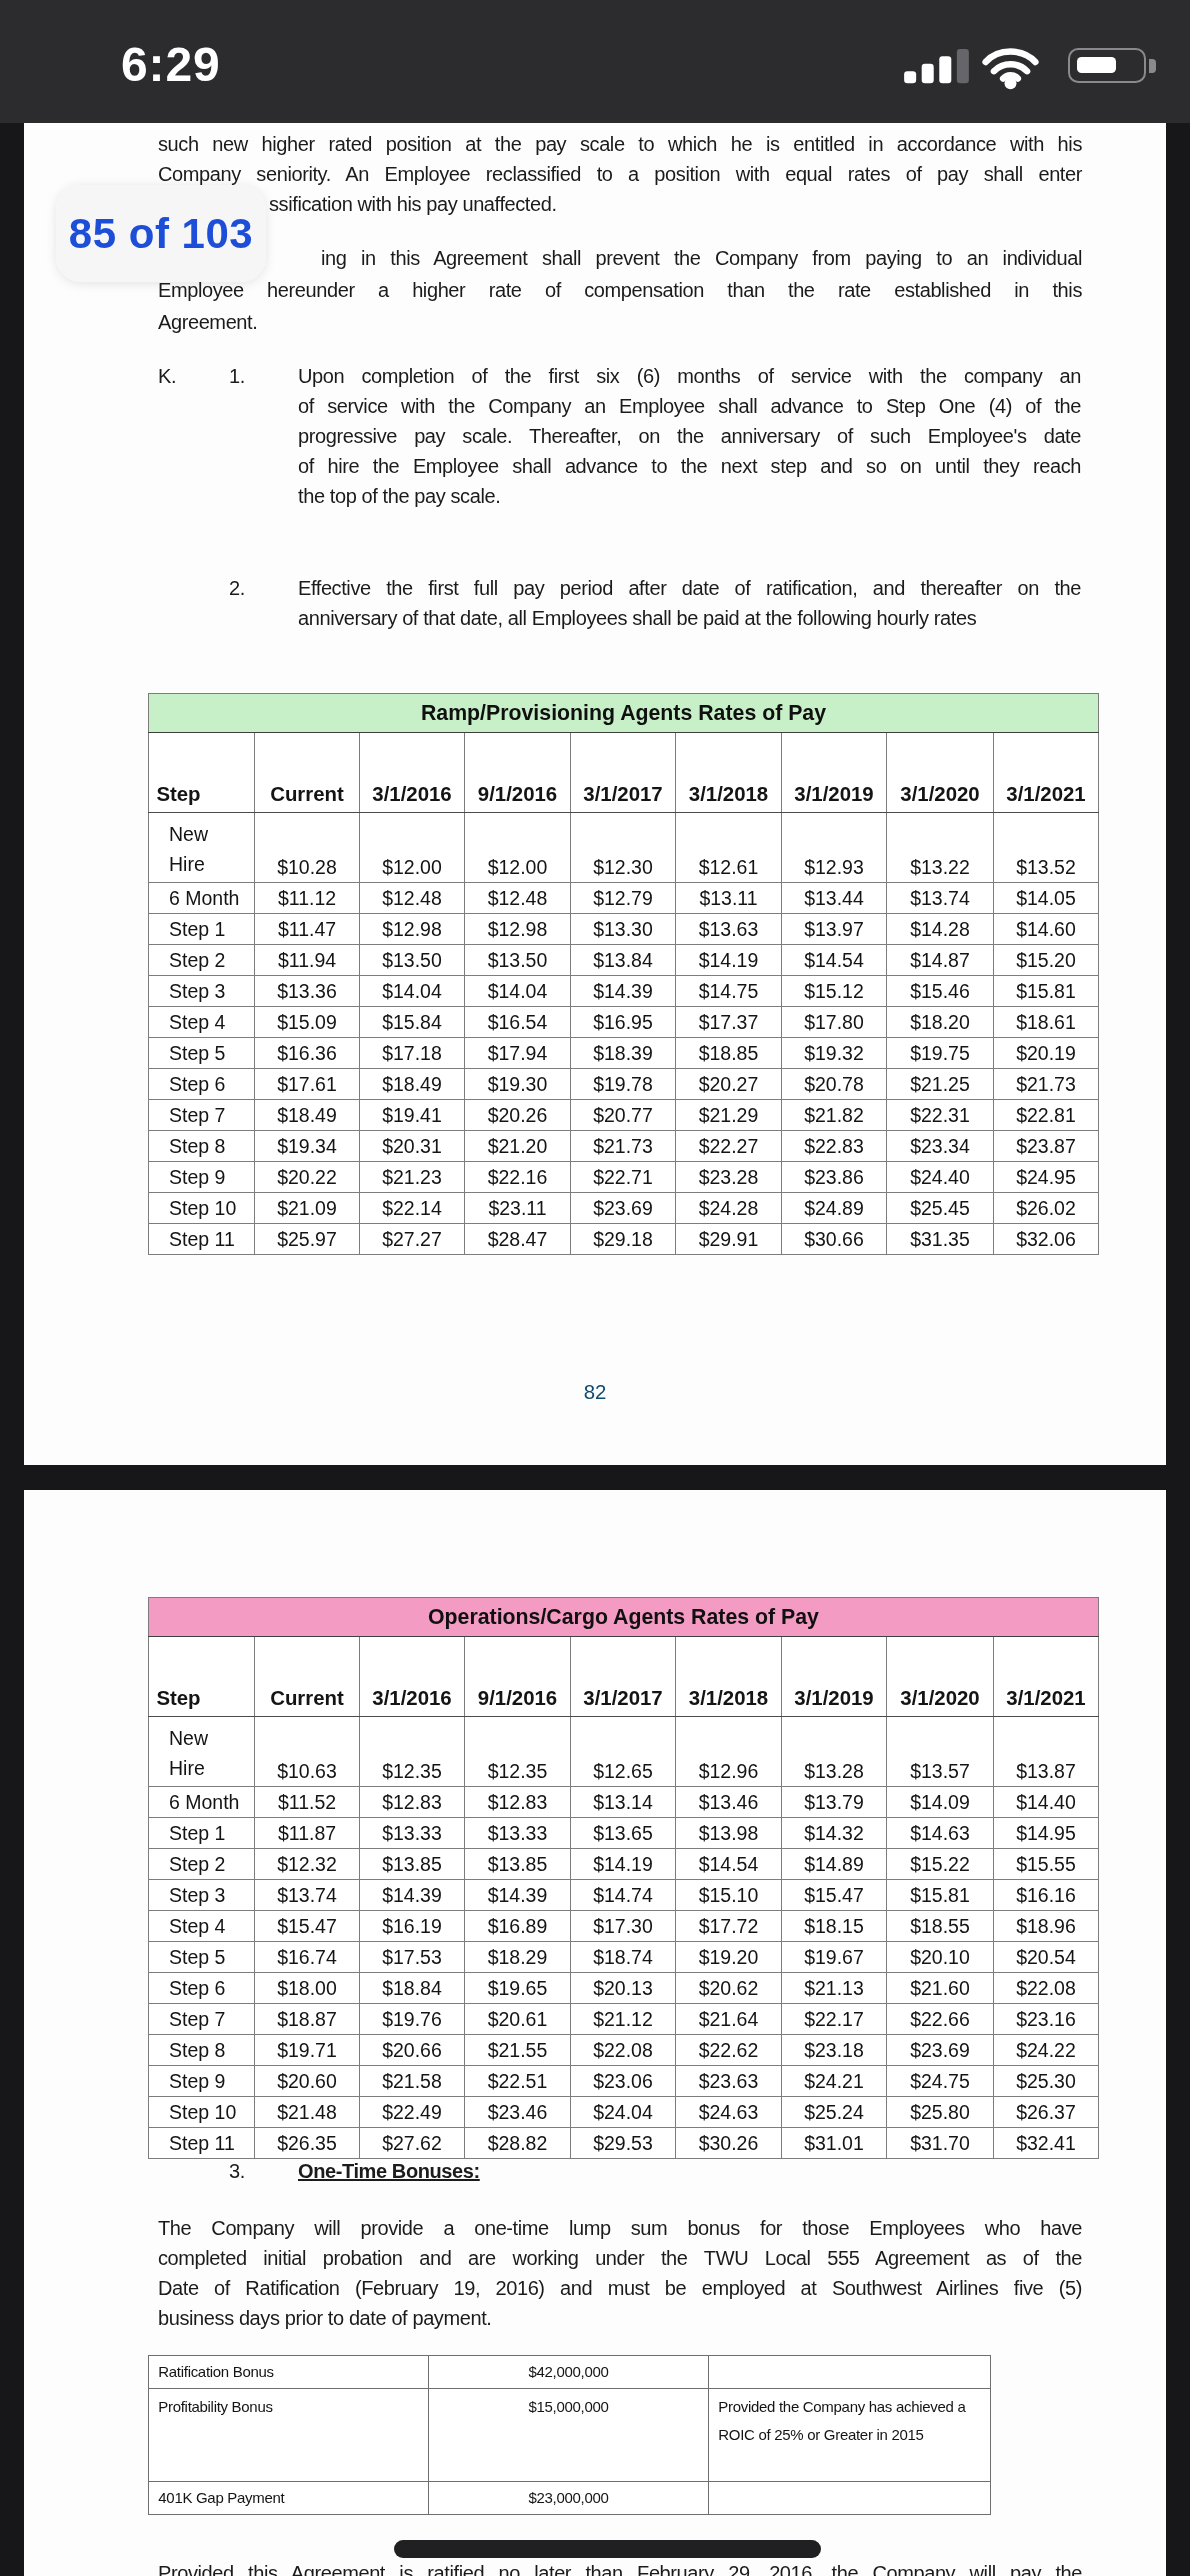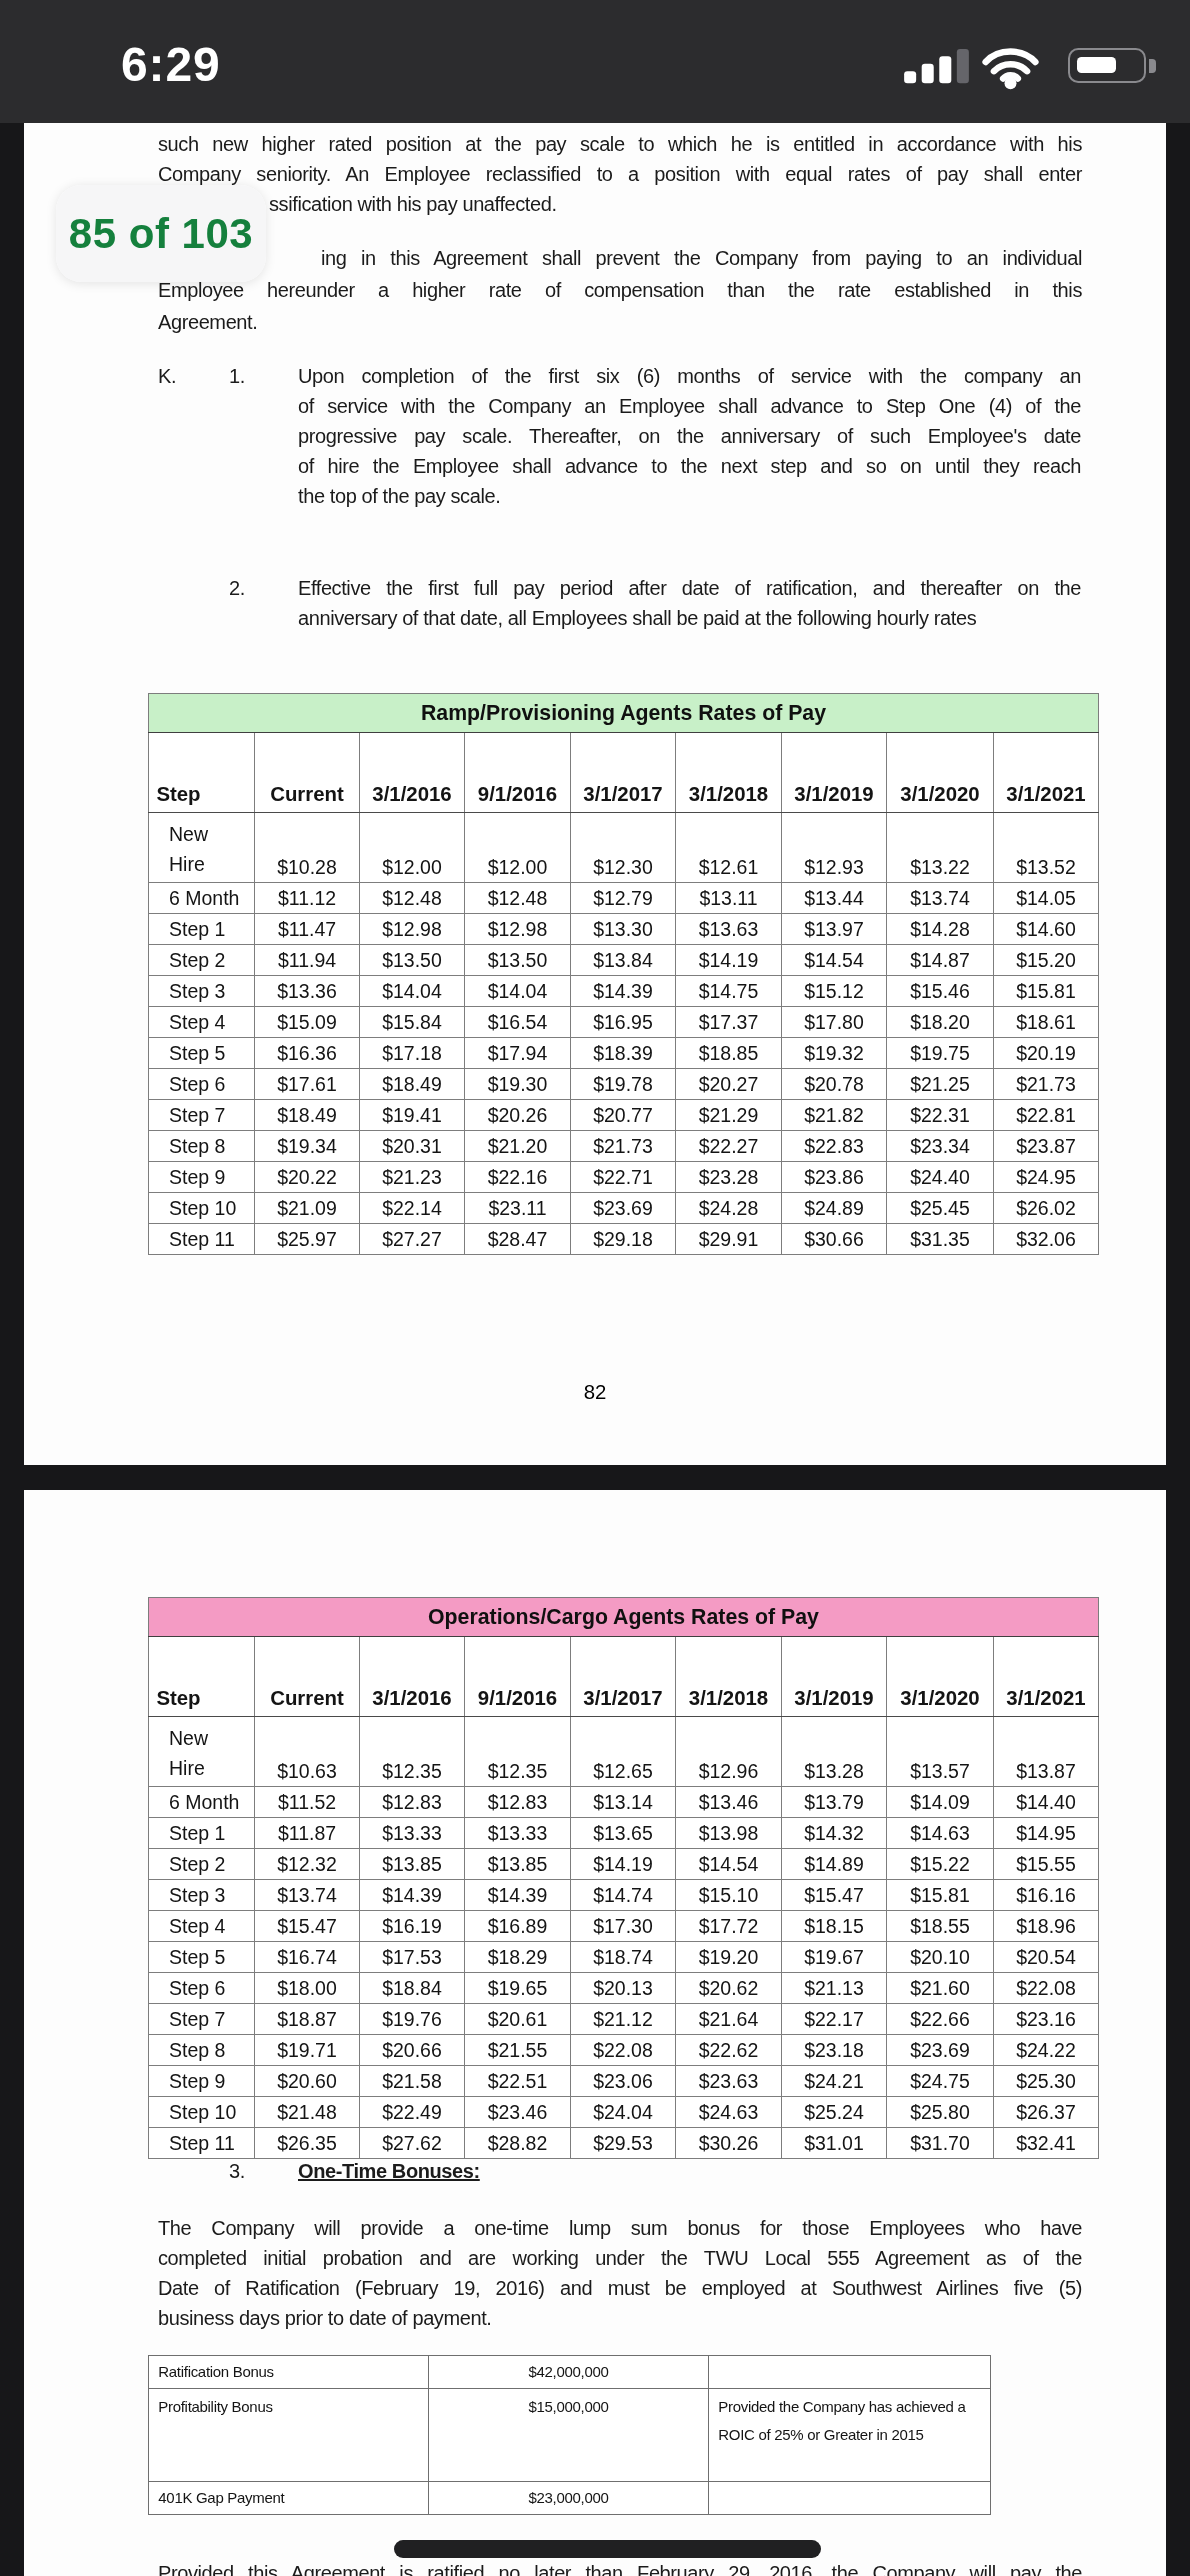--- a/index.html
+++ b/index.html
@@ -43,39 +43,39 @@
   .rate-table th, .rate-table td { border:0.9px solid #7d7d7d; }
   .rate-table .title-cell { height:39px; font-size:21.3px; font-weight:700; text-align:center;
                             border-bottom:1.9px solid #3f3f3f; color:#101010; }
   .rate-table .cols-row th { height:80px; vertical-align:bottom; font-size:20.4px; font-weight:700;
                              text-align:center; padding:0 2.8px 5.6px; border-bottom:1.9px solid #4a4a4a; }
   .rate-table .cols-row th:first-child { text-align:left; padding-left:7.4px; }
   .rate-table tbody td { height:25px; font-size:19.5px; text-align:center; padding:0 1.9px; }
   .rate-table tbody td.c-step { text-align:left; padding-left:20px; white-space:pre-line; line-height:30px; }
   .rate-table tbody tr:first-child td { height:70px; vertical-align:bottom; padding-bottom:2.8px; }
   .page-num { position:absolute; top:1258px; left:0; width:1142px; text-align:center;
-              font-size:20.4px; color:#000000; }
+              font-size:20.4px; color:#0c4a6e; }
   
   .sec3 { top:666px; left:0; width:1142px; height:37px; }
   .sec3-title { font-weight:700; text-decoration:underline; }
   .bonus-para { top:723px; }
   .bonus-wrap { position:absolute; left:124px; top:865px; }
   table.bonus-table { border-collapse:collapse; width:842px; table-layout:fixed; background:#fff;
                       color:#141414; border:1.9px solid #3f3f3f; font-size:15px; letter-spacing:-0.3px; }
   .bonus-table td { border:0.9px solid #6f6f6f; padding:1.9px 9.3px; line-height:28px; }
   .bonus-table td:nth-child(2) { text-align:center; }
   .bonus-table tr:nth-child(1) td { height:33px; }
   .bonus-table tr:nth-child(2) td { height:93px; vertical-align:top; padding-top:3.7px; }
   .bonus-table tr:nth-child(3) td { height:32px; }
   .footer-line { top:1068px; }
   
   .badge { position:absolute; left:56px; top:185px; width:210px; height:97px;
            background:rgba(246,246,247,0.95); border-radius:25px; z-index:50;
            display:flex; align-items:center; justify-content:center;
-           font-size:42px; font-weight:700; color:#15803d; letter-spacing:0.5px;
+           font-size:42px; font-weight:700; color:#1d4ed8; letter-spacing:0.5px;
            box-shadow:0 1.9px 11px rgba(0,0,0,0.10); }
   .home-indicator { position:absolute; left:394px; top:2540px; width:427px; height:17.6px;
                     border-radius:9.3px; background:#202022; z-index:60; }
 </style>
 </head>
 <body>
 
 <div class="screen">
 
   <div class="status-bar">

